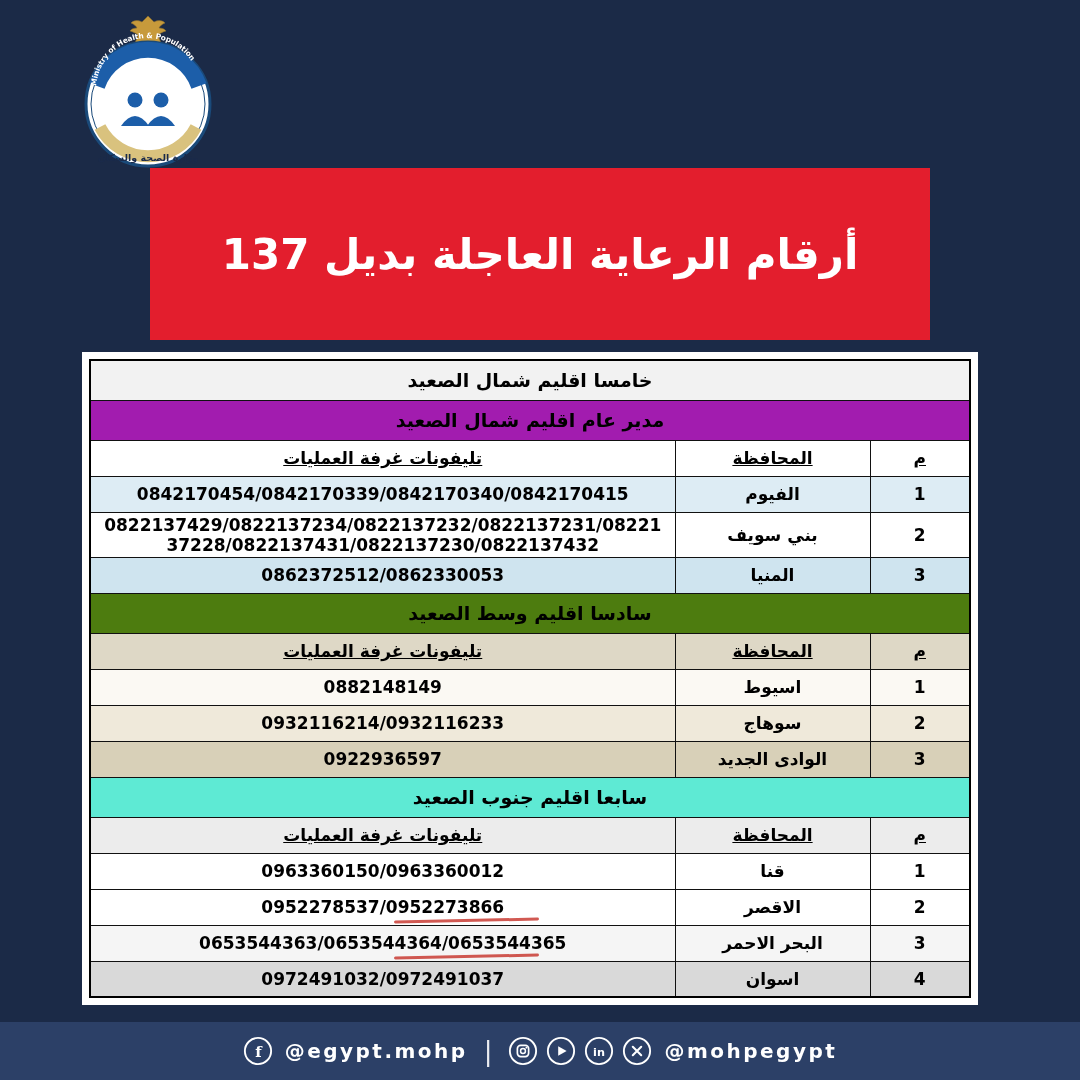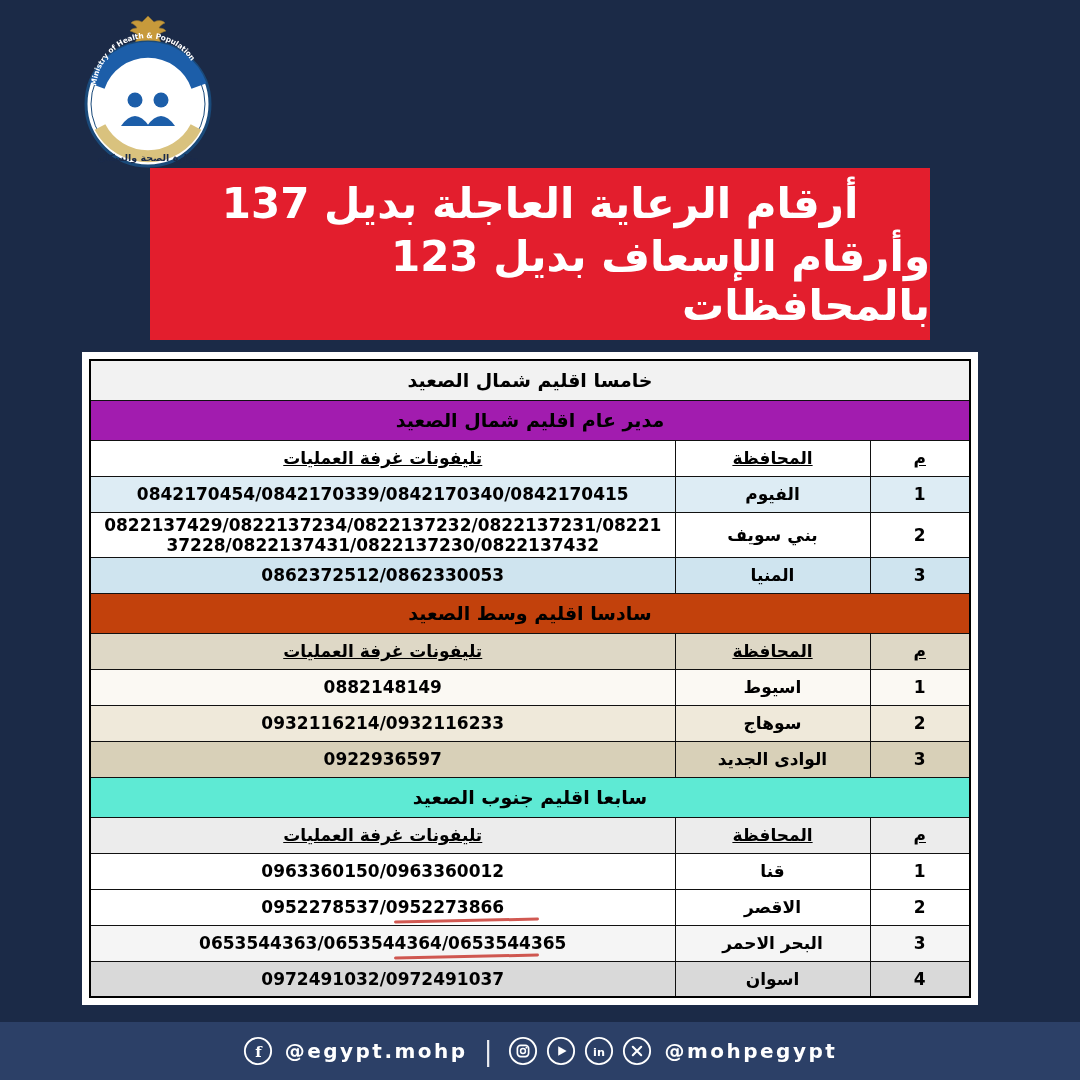--- a/index.html
+++ b/index.html
@@ -27,21 +27,21 @@
   td.c-num { font-size: 15px; }
 
   
   .row-s1-t  { background: #f2f2f2; }
   .row-s1-sub{ background: #a21caf; }
   .row-s1-h  { background: #ffffff; }
   .row-s1-1  { background: #ddecf4; }
   .row-s1-2  { background: #ffffff; }
   .row-s1-3  { background: #cfe4ef; }
 
-  .row-s2-t  { background: #c2410c; }
+  .row-s2-t  { background: #4d7c0f; }
   .row-s2-h  { background: #ded8c6; }
   .row-s2-1  { background: #fbf9f3; }
   .row-s2-2  { background: #efe9da; }
   .row-s2-3  { background: #d8d0b8; }
 
   .row-s3-t  { background: #5eead4; }
   .row-s3-h  { background: #ececec; }
   .row-s3-1  { background: #ffffff; }
   .row-s3-2  { background: #ffffff; }
   .row-s3-3  { background: #f5f5f5; }
@@ -92,21 +92,20 @@
         <path d="M57 114 a19 19 0 0 0 38 0 a15 15 0 0 1 -38 0 z" fill="#cf2030"></path>
       </g>
 
       <path d="M 28 113 A 54 54 0 0 0 124 113" stroke="#d9c27e" stroke-width="12" fill="none"></path>
       <text x="76" y="147" font-size="9.5" text-anchor="middle" fill="#1a2a4a" font-weight="bold">وزارة الصحة والسكان</text>
     </svg>
   </div>
 
   <div class="banner">
     <div class="line">أرقام الرعاية العاجلة بديل 137</div>
-    <div class="line">وأرقام الإسعاف بديل 123 بالمحافظات</div>
   </div>
 
   <div class="table-wrap">
     <table>
       <colgroup>
         <col style="width:100px">
           <col style="width:195px">
           <col>
       </colgroup>
       <tbody>

